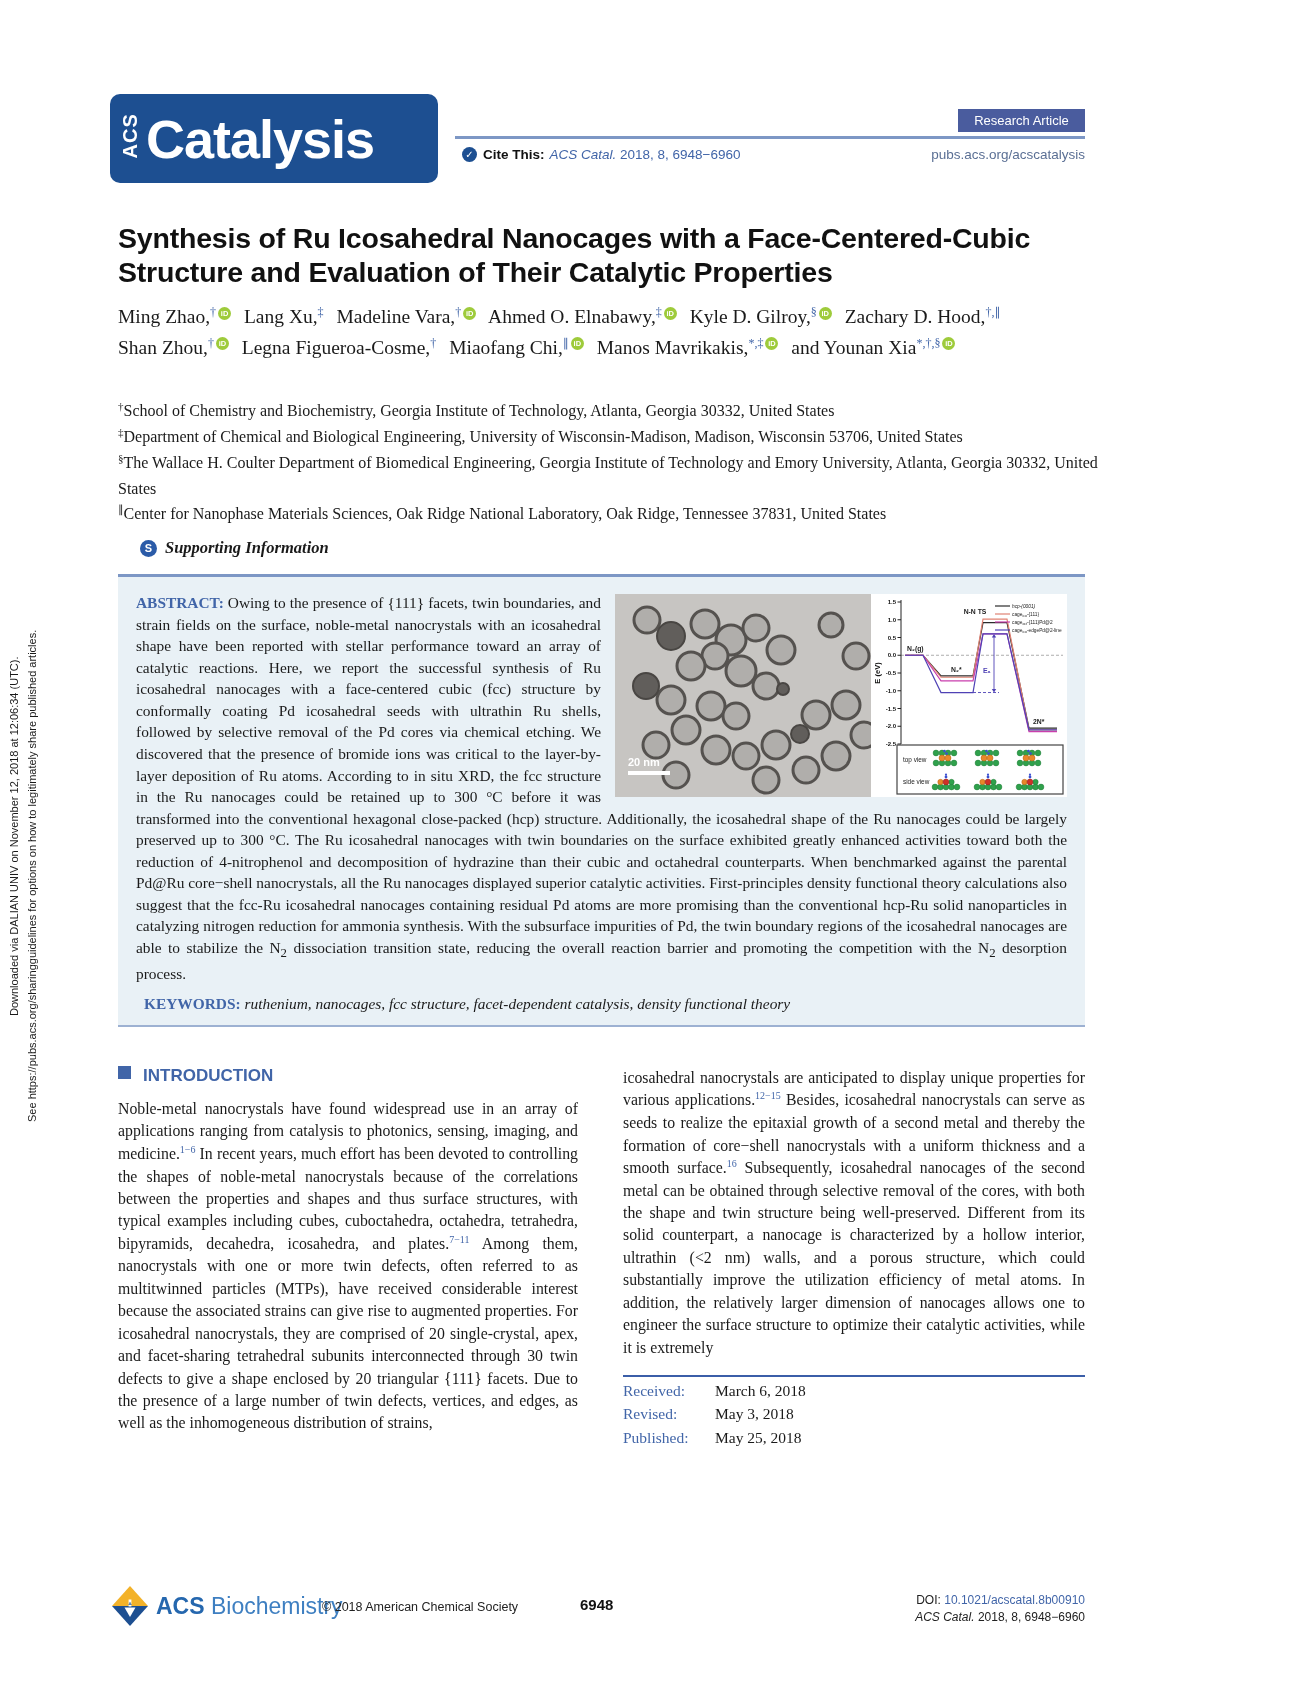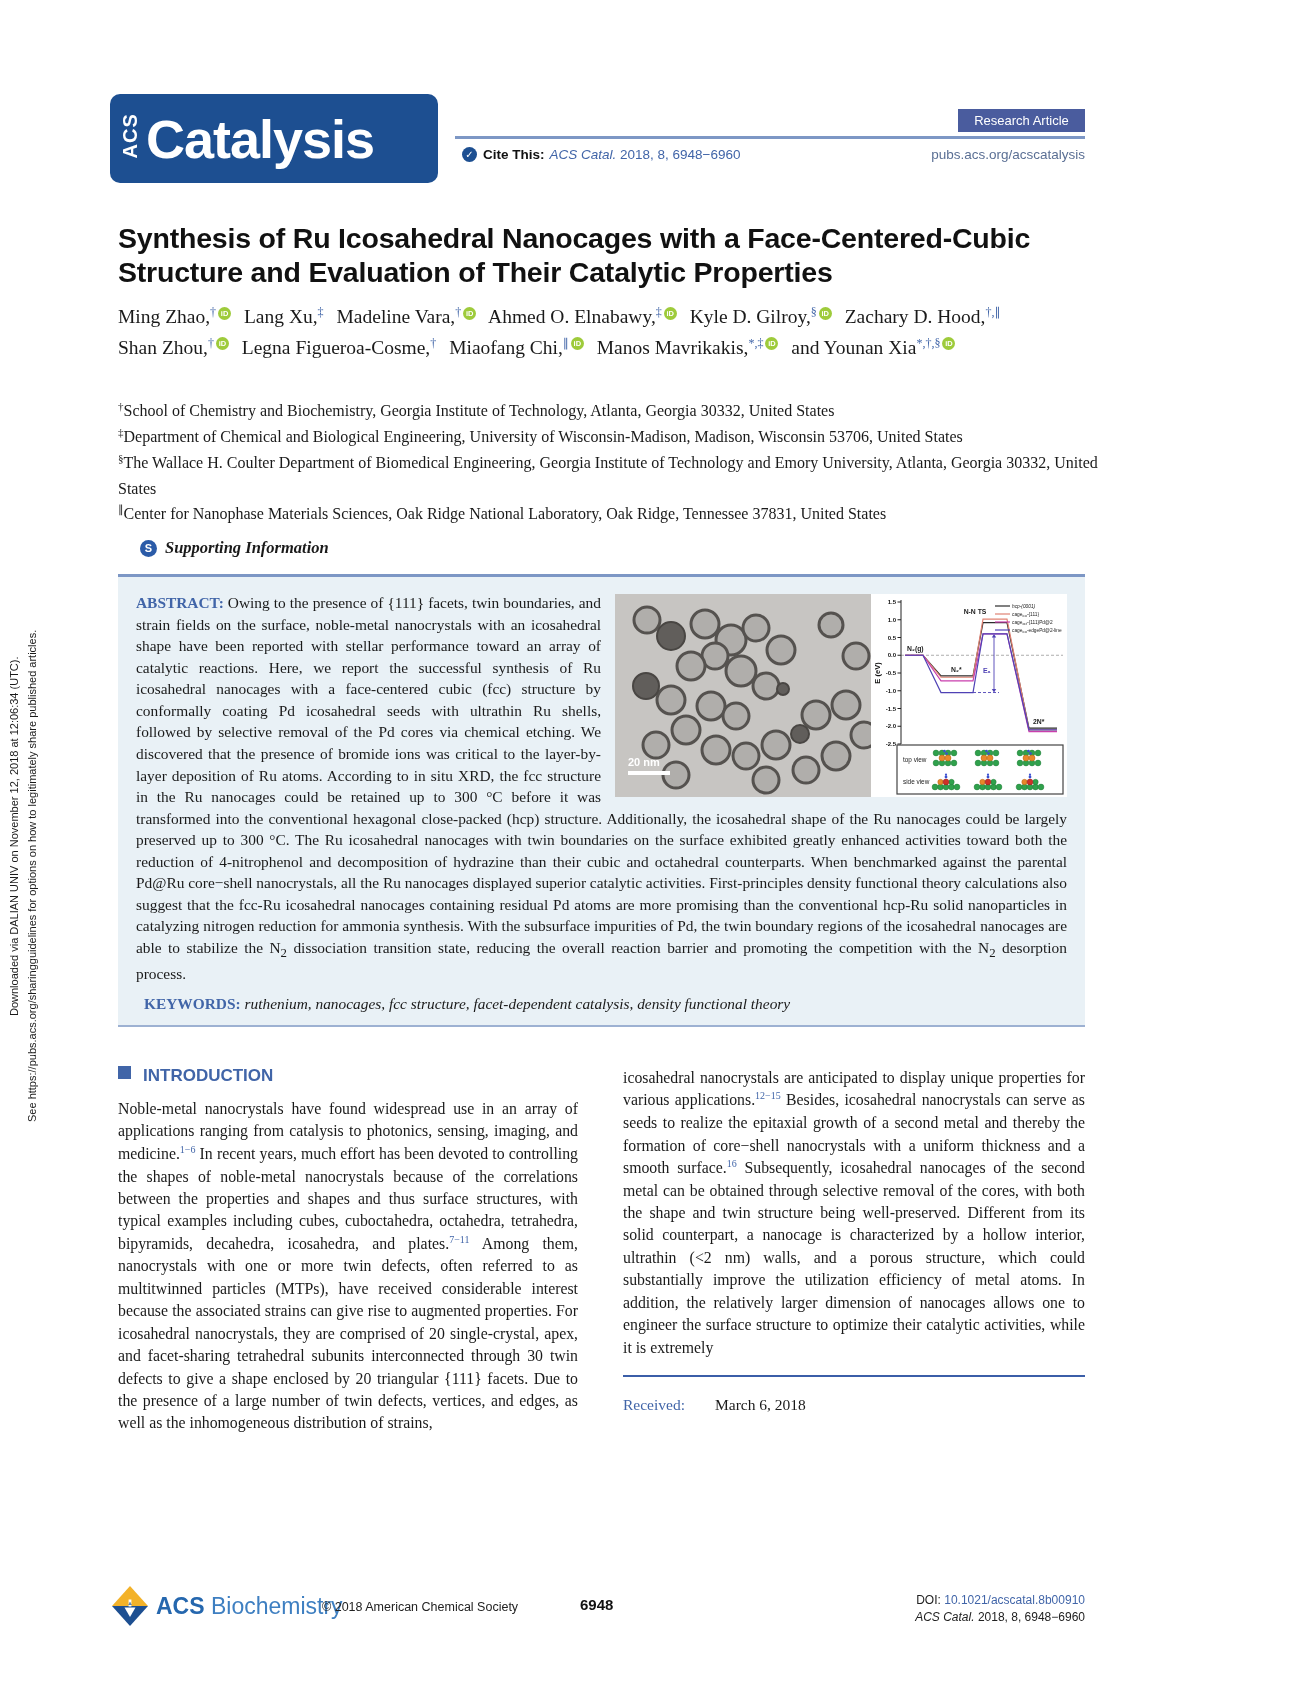--- a/index.html
+++ b/index.html
@@ -64,21 +64,21 @@
   svg text{font-family:"Liberation Sans",sans-serif;}
 
   
   .intro-head{position:absolute;left:118px;top:1066px;display:flex;
               font-family:"Liberation Sans",sans-serif;font-weight:bold;font-size:17px;color:#4165a8;}
   .blue-sq{display:inline-block;width:13px;height:13px;background:#4165a8;margin-right:12px;}
   .col{position:absolute;font-size:15.8px;line-height:1.42;text-align:justify;}
   .col-left{left:118px;top:1098px;width:460px;}
   .col-right{left:623px;top:1067px;width:462px;}
   .ref{font-size:10px;color:#4165a8;}
-  .dates{margin-top:16px;border-top:2.5px solid #3b5ea8;padding-top:16px;font-size:15.5px;}
+  .dates{margin-top:16px;border-top:2.5px solid #3b5ea8;padding-top:2px;font-size:15.5px;}
   .dates .row{display:flex;line-height:1.5;}
   .dates .lab{color:#4165a8;width:92px;}
 
   
   .foot-logo{position:absolute;left:112px;top:1586px;display:flex;align-items:center;}
   .foot-logo .txt{font-family:"Liberation Sans",sans-serif;font-size:23px;margin-left:8px;color:#2567ae;}
   .foot-logo .txt b{font-weight:bold;}
   .foot-logo .txt .pub{color:#3e7fc1;font-weight:normal;}
   .copyright{position:absolute;left:322px;top:1600px;font-family:"Liberation Sans",sans-serif;
              font-size:12.5px;color:#222;}
@@ -296,20 +296,28 @@
     <span>Noble-metal nanocrystals have found widespread use in an array of applications ranging from catalysis to photonics, sensing, imaging, and medicine.</span><sup class="ref">1−6</sup><span> In recent years, much effort has been devoted to controlling the shapes of noble-metal nanocrystals because of the correlations between the properties and shapes and thus surface structures, with typical examples including cubes, cuboctahedra, octahedra, tetrahedra, bipyramids, decahedra, icosahedra, and plates.</span><sup class="ref">7−11</sup><span> Among them, nanocrystals with one or more twin defects, often referred to as multitwinned particles (MTPs), have received considerable interest because the associated strains can give rise to augmented properties. For icosahedral nanocrystals, they are comprised of 20 single-crystal, apex, and facet-sharing tetrahedral subunits interconnected through 30 twin defects to give a shape enclosed by 20 triangular {111} facets. Due to the presence of a large number of twin defects, vertices, and edges, as well as the inhomogeneous distribution of strains,</span>
   </div>
 
   <div class="col col-right">
     <span>icosahedral nanocrystals are anticipated to display unique properties for various applications.</span><sup class="ref">12−15</sup><span> Besides, icosahedral nanocrystals can serve as seeds to realize the epitaxial growth of a second metal and thereby the formation of core−shell nanocrystals with a uniform thickness and a smooth surface.</span><sup class="ref">16</sup><span> Subsequently, icosahedral nanocages of the second metal can be obtained through selective removal of the cores, with both the shape and twin structure being well-preserved. Different from its solid counterpart, a nanocage is characterized by a hollow interior, ultrathin (&lt;2 nm) walls, and a porous structure, which could substantially improve the utilization efficiency of metal atoms. In addition, the relatively larger dimension of nanocages allows one to engineer the surface structure to optimize their catalytic activities, while it is extremely</span>
     <div class="dates">
       <div class="row">
           <span class="lab">Received:</span>
           <span>March 6, 2018</span>
         </div>
+      <div class="row">
+          <span class="lab">Revised:</span>
+          <span>May 3, 2018</span>
+        </div>
+      <div class="row">
+          <span class="lab">Published:</span>
+          <span>May 25, 2018</span>
+        </div>
     </div>
   </div>
 
   <div class="foot-logo">
     <svg width="36" height="40" viewBox="0 0 36 40">
       <polygon points="0,20 18,0 36,20" fill="#f3b229"></polygon>
       <polygon points="0,20 36,20 18,40" fill="#1d4f91"></polygon>
       <polygon points="18,31 12.5,21.5 23.5,21.5" fill="#ffffff"></polygon>
       <rect x="16.6" y="13.5" width="2.8" height="7" fill="#ffffff"></rect>
       <text x="18" y="19" font-size="6" font-weight="bold" fill="#1d4f91" text-anchor="middle">▵</text>

